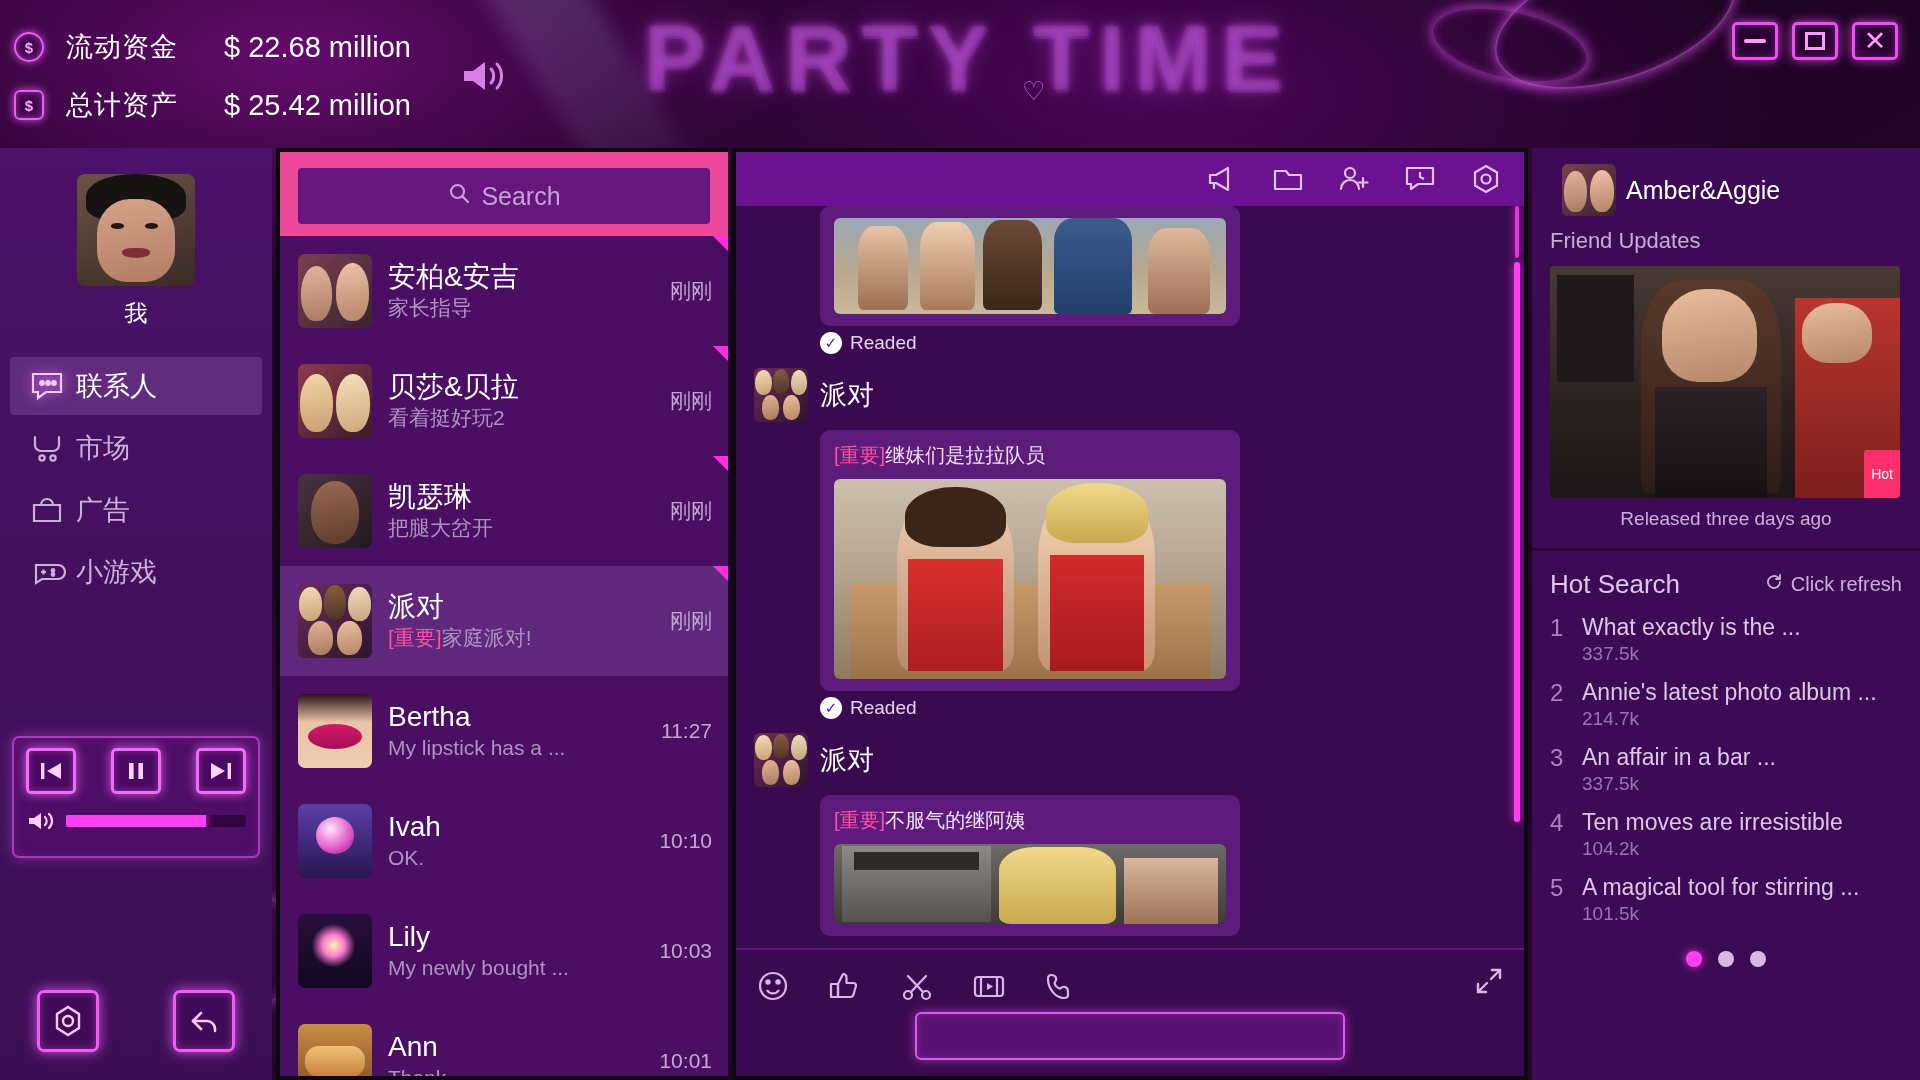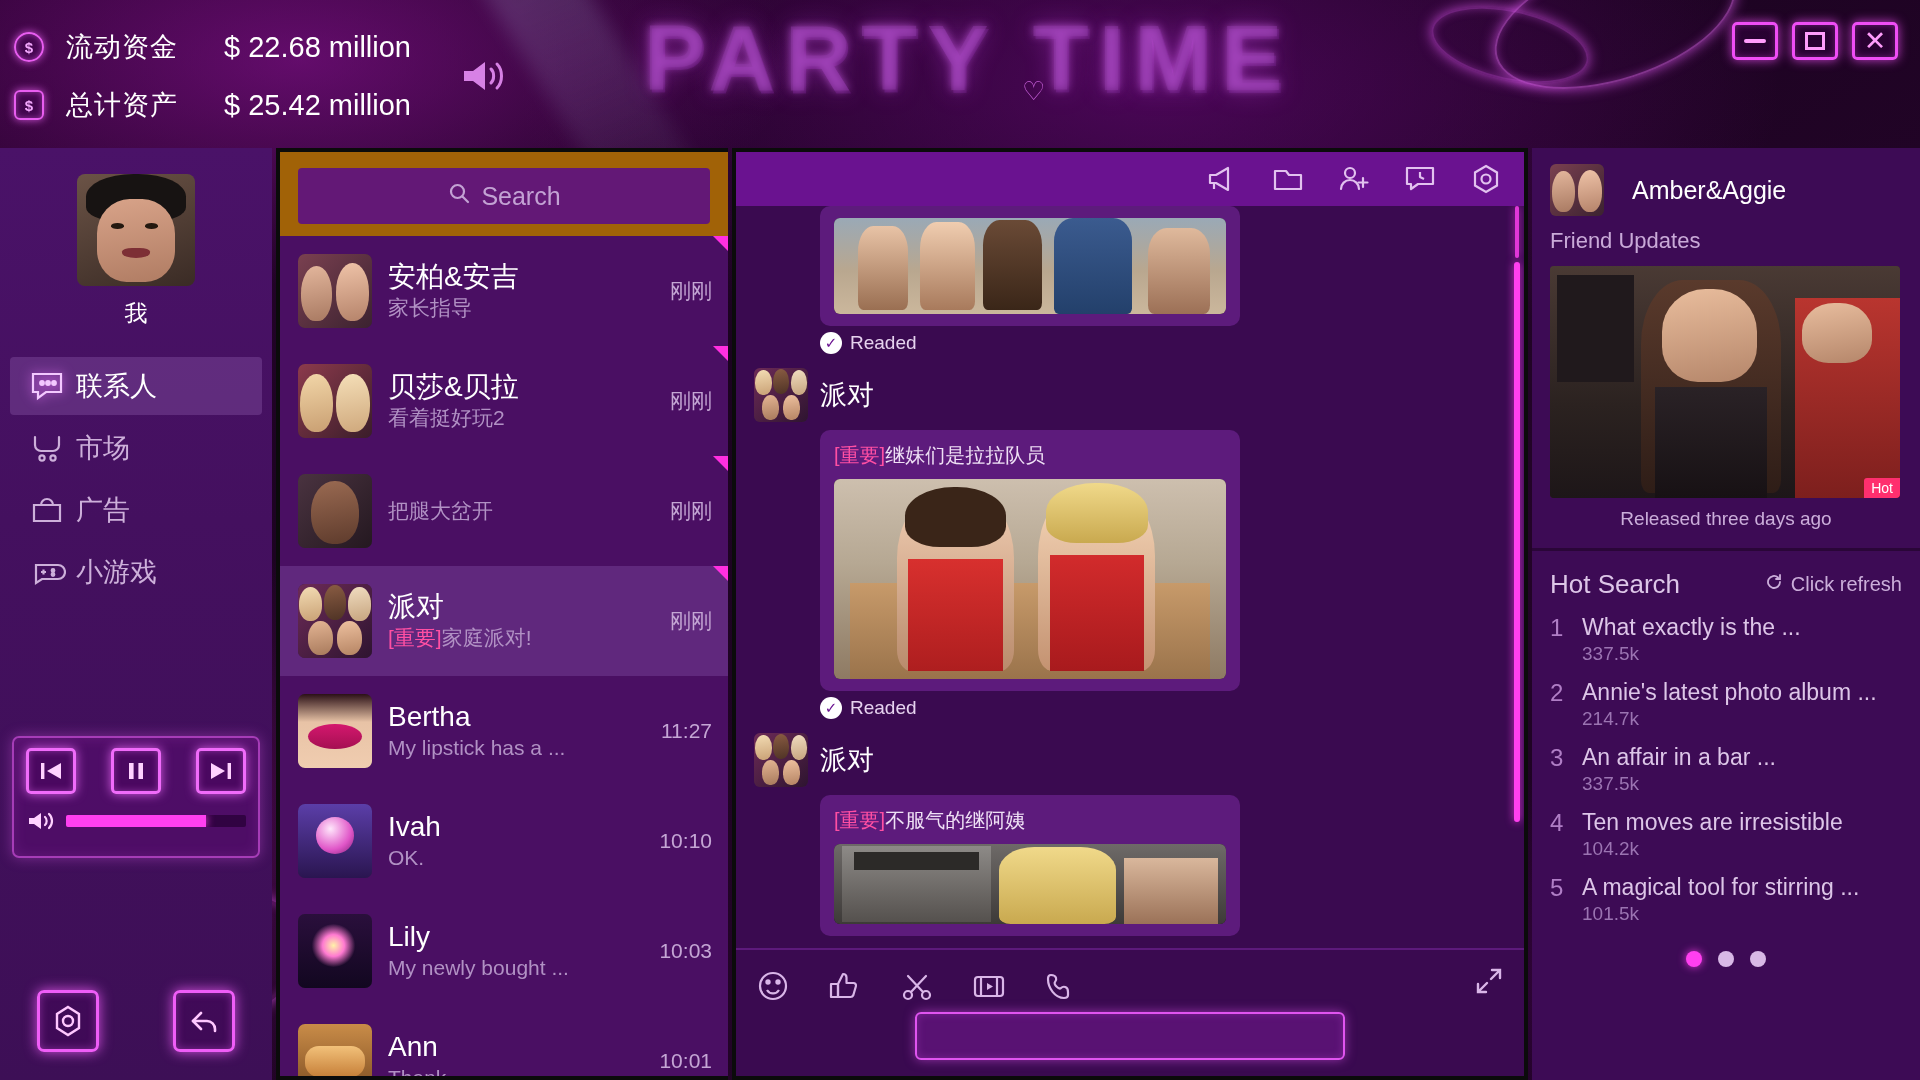--- a/index.html
+++ b/index.html
@@ -136,21 +136,21 @@
     box-shadow: 0 0 13px rgba(239,93,247,.85), inset 0 0 8px rgba(239,93,247,.4);
   }
   .corner-btn svg { width: 34px; height: 34px; }
 
   
   .chatlist {
     position: absolute; left: 276px; top: 148px; width: 452px; height: 932px;
     background: #4a0f63; border: 4px solid #0b0b0b; border-right: none;
     overflow: hidden;
   }
-  .search-wrap { padding: 16px 18px 12px 18px; background: #a16207; }
+  .search-wrap { padding: 16px 18px 12px 18px; background: #ec4899; }
   .search-box {
     height: 56px; background: rgba(96,20,124,.95); border-radius: 4px;
     display: flex; align-items: center; justify-content: center; gap: 10px;
     color: #c3a2d4; font-size: 25px; cursor: text;
   }
   .search-box svg { width: 24px; height: 24px; }
 
   .clist { height: 846px; overflow: hidden; }
   .crow {
     position: relative; display: flex; align-items: center; height: 110px;
@@ -219,31 +219,31 @@
     width: 430px; height: 48px; border: 2px solid #e054f0; border-radius: 6px;
     background: rgba(120,25,150,.5); cursor: pointer;
     box-shadow: 0 0 11px rgba(224,84,240,.55), inset 0 0 9px rgba(224,84,240,.25);
   }
 
   
   .rightpanel {
     position: absolute; left: 1532px; top: 148px; width: 388px; height: 932px;
     background: #3d0b55; padding: 16px 18px 0 18px; overflow: hidden;
   }
-  .fu-head { display: flex; align-items: center; gap: 28px; }
+  .fu-head { display: flex; align-items: center; gap: 10px; margin-left: 12px; }
   .fu-ava { width: 54px; height: 52px; border-radius: 6px; overflow: hidden; position: relative; flex: none; background:#3a1a4a;}
   .fu-name { color: #fff; font-size: 25px; }
   .fu-sub { color: #c9aad8; font-size: 22px; margin-top: 12px; }
   .fu-img {
     margin-top: 12px; width: 350px; height: 232px; border-radius: 4px; overflow: hidden;
     position: relative; background: linear-gradient(160deg,#3b2b2a,#1a1216);
   }
   .hot-badge {
     position: absolute; right: 0; bottom: 0; background: #ff2f6e; color: #fff;
-    font-size: 14px; padding: 2px 7px; border-radius: 3px 0 0 0;
+    font-size: 14px; padding: 16px 7px; border-radius: 3px 0 0 0;
   }
   .fu-cap { color: #cbaeda; font-size: 19px; text-align: center; margin-top: 10px; }
 
   .divider { height: 3px; background: #2a0638; margin: 18px -18px; }
 
   .hs-head { display: flex; align-items: center; justify-content: space-between; margin-bottom: 6px; }
   .hs-title { color: #ddc6e8; font-size: 26px; }
   .hs-refresh { display: flex; align-items: center; gap: 7px; color: #cbaeda; font-size: 20px; cursor: pointer; }
   .hs-refresh svg { width: 20px; height: 20px; }
   .hs-item { display: flex; gap: 14px; margin-top: 14px; cursor: pointer; }
@@ -463,20 +463,21 @@
         <div class="ctime">刚刚</div>
       </div>
 
       <div class="crow">
         <div class="corner-flag"></div>
         <div class="ava">
           <div class="ph" style="background:linear-gradient(135deg,#4a3340,#241820)"></div>
           <div class="a-face" style="left:18%;top:10%;width:64%;height:84%;background:linear-gradient(170deg,#9a6a52,#5e3b2c)"></div>
         </div>
         <div class="ctext">
+          <div class="cname">凯瑟琳</div>
           <div class="cprev"><span>把腿大岔开</span></div>
         </div>
         <div class="ctime">刚刚</div>
       </div>
 
       <div class="crow sel">
         <div class="corner-flag"></div>
         <div class="ava">
           <div class="ph" style="background:linear-gradient(135deg,#6d2b57,#2e1430)"></div>
           <div class="a-face" style="left:2%;top:4%;width:31%;height:46%;background:linear-gradient(170deg,#f3dcb4,#c9a175)"></div>

